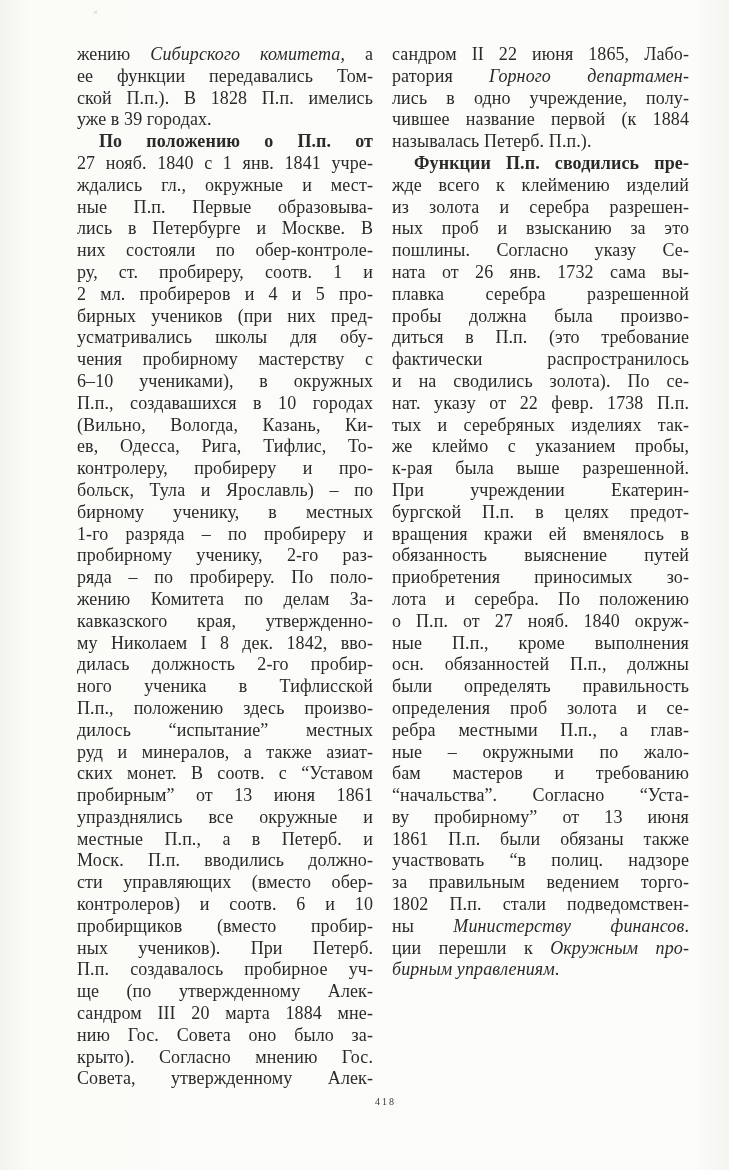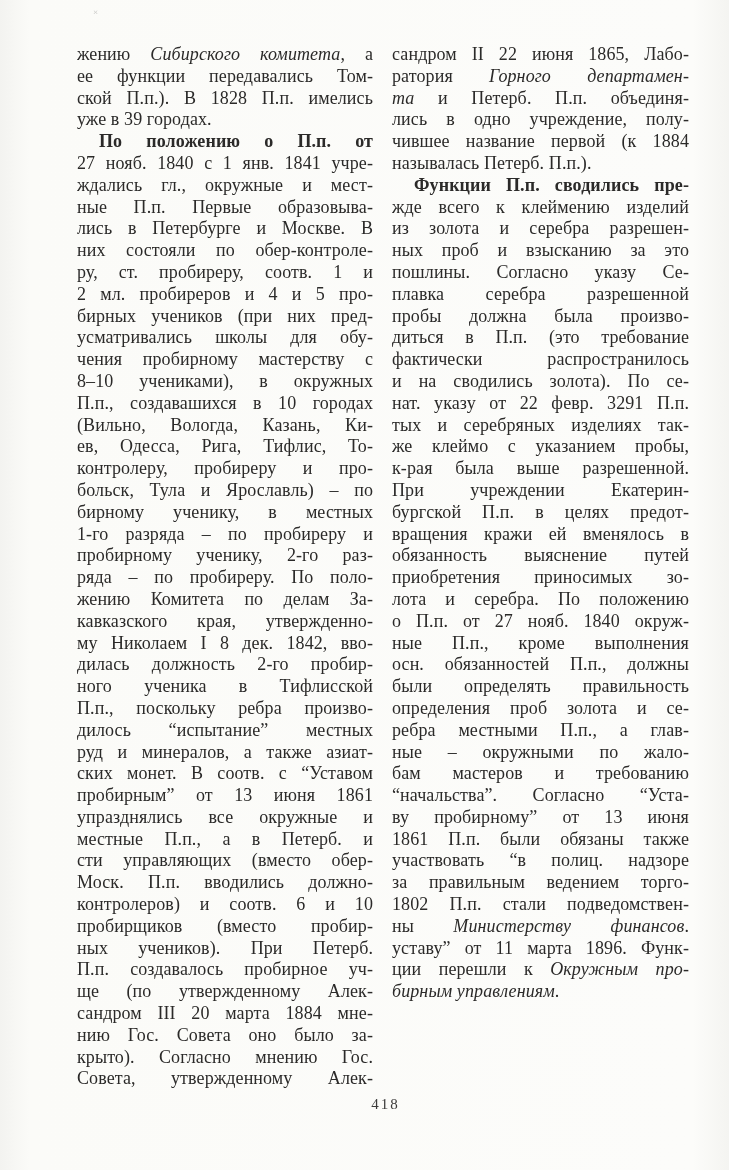--- a/index.html
+++ b/index.html
@@ -60,21 +60,21 @@
   }
   .it {
     font-style: italic;
   }
   .pageno {
     position: absolute;
     top: 1096px;
     left: 0;
     width: 100%;
     text-align: center;
-    font-size: 15px;
+    font-size: 10px;
     letter-spacing: 2px;
     color: #3b3a39;
     padding-left: 42px;
     box-sizing: border-box;
   }
 </style>
 </head>
 <body>
 
 <div class="sheet">
@@ -90,72 +90,72 @@
         <div class="line">27 нояб. 1840 с 1 янв. 1841 учре-</div>
         <div class="line">ждались гл., окружные и мест-</div>
         <div class="line">ные П.п. Первые образовыва-</div>
         <div class="line">лись в Петербурге и Москве. В</div>
         <div class="line">них состояли по обер-контроле-</div>
         <div class="line">ру, ст. пробиреру, соотв. 1 и</div>
         <div class="line">2 мл. пробиреров и 4 и 5 про-</div>
         <div class="line">бирных учеников (при них пред-</div>
         <div class="line">усматривались школы для обу-</div>
         <div class="line">чения пробирному мастерству с</div>
-        <div class="line">8–10 учениками), в окружных</div>
+        <div class="line">6–10 учениками), в окружных</div>
         <div class="line">П.п., создавашихся в 10 городах</div>
         <div class="line">(Вильно, Вологда, Казань, Ки-</div>
         <div class="line">ев, Одесса, Рига, Тифлис, То-</div>
         <div class="line">контролеру, пробиреру и про-</div>
         <div class="line">больск, Тула и Ярославль) – по</div>
         <div class="line">бирному ученику, в местных</div>
         <div class="line">1-го разряда – по пробиреру и</div>
         <div class="line">пробирному ученику, 2-го раз-</div>
         <div class="line">ряда – по пробиреру. По поло-</div>
         <div class="line">жению Комитета по делам За-</div>
         <div class="line">кавказского края, утвержденно-</div>
         <div class="line">му Николаем I 8 дек. 1842, вво-</div>
         <div class="line">дилась должность 2-го пробир-</div>
         <div class="line">ного ученика в Тифлисской</div>
-        <div class="line">П.п., поскольку ребра произво-</div>
+        <div class="line">П.п., положению здесь произво-</div>
         <div class="line">дилось “испытание” местных</div>
         <div class="line">руд и минералов, а также азиат-</div>
         <div class="line">ских монет. В соотв. с “Уставом</div>
         <div class="line">пробирным” от 13 июня 1861</div>
         <div class="line">упразднялись все окружные и</div>
         <div class="line">местные П.п., а в Петерб. и</div>
+        <div class="line">Моск. П.п. вводились должно-</div>
         <div class="line">сти управляющих (вместо обер-</div>
-        <div class="line">Моск. П.п. вводились должно-</div>
         <div class="line">контролеров) и соотв. 6 и 10</div>
         <div class="line">пробирщиков (вместо пробир-</div>
         <div class="line">ных учеников). При Петерб.</div>
         <div class="line">П.п. создавалось пробирное уч-</div>
         <div class="line">ще (по утвержденному Алек-</div>
         <div class="line">сандром III 20 марта 1884 мне-</div>
         <div class="line">нию Гос. Совета оно было за-</div>
         <div class="line">крыто). Согласно мнению Гос.</div>
         <div class="line">Совета, утвержденному Алек-</div>
       </div>
     <div class="col right">
         <div class="line">сандром II 22 июня 1865, Лабо-</div>
         <div class="line">ратория <span class="it">Горного департамен-</span></div>
-        <div class="line"><span class="it">та</span> и Петерб. П.п. объединя-</div>
         <div class="line">лись в одно учреждение, полу-</div>
         <div class="line">чившее название первой (к 1884</div>
         <div class="line end">называлась Петерб. П.п.).</div>
         <div class="line indent">Функции П.п. сводились пре-</div>
         <div class="line">жде всего к клеймению изделий</div>
         <div class="line">из золота и серебра разрешен-</div>
         <div class="line">ных проб и взысканию за это</div>
         <div class="line">пошлины. Согласно указу Се-</div>
+        <div class="line">ната от 26 янв. 1732 сама вы-</div>
         <div class="line">плавка серебра разрешенной</div>
         <div class="line">пробы должна была произво-</div>
         <div class="line">диться в П.п. (это требование</div>
         <div class="line">фактически распространилось</div>
         <div class="line">и на сводились золота). По се-</div>
-        <div class="line">нат. указу от 22 февр. 3291 П.п.</div>
+        <div class="line">нат. указу от 22 февр. 1738 П.п.</div>
         <div class="line">тых и серебряных изделиях так-</div>
         <div class="line">же клеймо с указанием пробы,</div>
         <div class="line">к-рая была выше разрешенной.</div>
         <div class="line">При учреждении Екатерин-</div>
         <div class="line">бургской П.п. в целях предот-</div>
         <div class="line">вращения кражи ей вменялось в</div>
         <div class="line">обязанность выяснение путей</div>
         <div class="line">приобретения приносимых зо-</div>
         <div class="line">лота и серебра. По положению</div>
         <div class="line">о П.п. от 27 нояб. 1840 окруж-</div>
@@ -166,20 +166,19 @@
         <div class="line">ребра местными П.п., а глав-</div>
         <div class="line">ные – окружными по жало-</div>
         <div class="line">бам мастеров и требованию</div>
         <div class="line">“начальства”. Согласно “Уста-</div>
         <div class="line">ву пробирному” от 13 июня</div>
         <div class="line">1861 П.п. были обязаны также</div>
         <div class="line">участвовать “в полиц. надзоре</div>
         <div class="line">за правильным ведением торго-</div>
         <div class="line">1802 П.п. стали подведомствен-</div>
         <div class="line">ны <span class="it">Министерству финансов</span>.</div>
-        <div class="line">уставу” от 11 марта 1896. Функ-</div>
         <div class="line">ции перешли к <span class="it">Окружным про-</span></div>
         <div class="line end"><span class="it">бирным управлениям</span>.</div>
       </div>
   </div>
 
   <div class="pageno">418</div>
 </div>
 
 </body></html>

